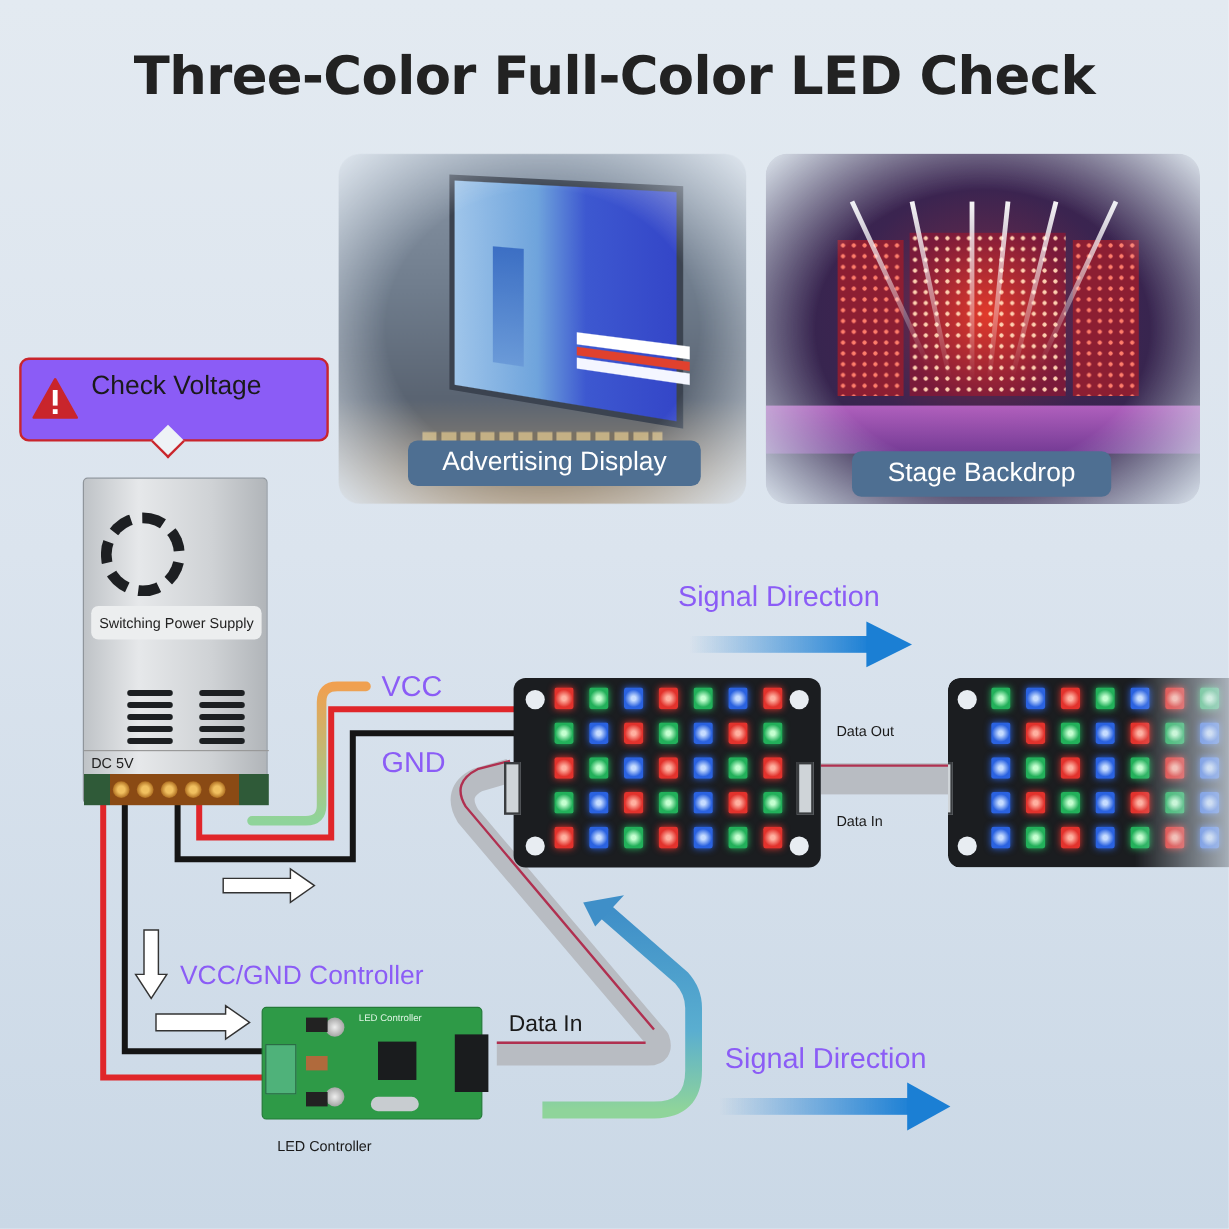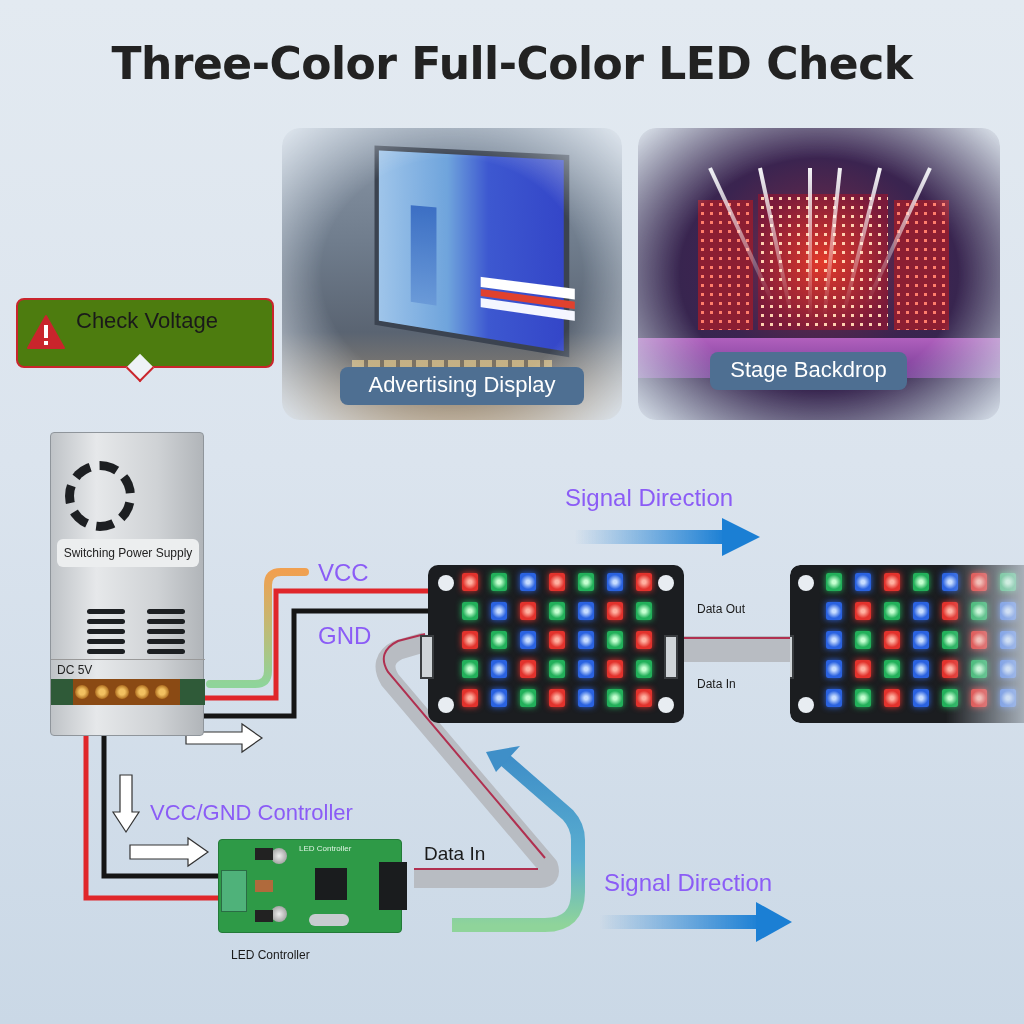--- a/index.html
+++ b/index.html
@@ -45,41 +45,40 @@
     background-image: radial-gradient(circle, #ffd0b0 1.5px, transparent 2px), radial-gradient(circle at 50% 50%, #e33a2a 0%, #7a1a3a 80%);
     background-size: 9px 9px, 100% 100%; }
   .beam { width: 4px; height: 150px; top: 40px; background: linear-gradient(180deg, rgba(255,255,255,.95), rgba(190,210,255,.0)); transform-origin: top center; }
   #stage-floor { left: 0; top: 210px; width: 362px; height: 40px; background: linear-gradient(180deg,#c46ad0,#7e3ea0); opacity:.85; }
 
   .photo-label {
     background: #4e6f92; color: #fff; border-radius: 8px;
     font-size: 22px; text-align: center; line-height: 36px;
   }
   #ad-label { left: 340px; top: 367px; width: 244px; height: 38px; }
-  #stage-label { left: 710px; top: 352px; width: 197px; height: 38px; }
+  #stage-label { left: 710px; top: 376px; width: 216px; height: 38px; }
 
   
   #warning {
     left: 16px; top: 298px; width: 258px; height: 70px;
-    border: 2px solid #c9252c; border-radius: 8px; background: #4d7c0f;
+    border: 2px solid #c9252c; border-radius: 8px; background: #8b5cf6;
   }
   #warning::after {
     content: ""; position: absolute; left: 112px; bottom: -12px; width: 18px; height: 18px;
     background: #eef2f6; border-right: 2px solid #c9252c; border-bottom: 2px solid #c9252c;
     transform: rotate(45deg);
   }
   #warn-icon { left: 8px; top: 14px; width: 40px; height: 36px; }
   #warn-text { left: 58px; top: 8px; font-size: 22px; line-height: 26px; color: #1a1a1a; }
 
   
   #psu {
-    left: 50px; top: 398px; width: 154px; height: 304px; border-radius: 4px;
+    left: 69px; top: 398px; width: 154px; height: 272px; border-radius: 4px;
     background: linear-gradient(90deg,#bfc3c7 0%,#e6e8ea 30%,#cfd2d5 70%,#b1b5b9 100%);
     border: 1px solid #8f959b;
-    margin-top: 34px;
   }
   #psu-fan { left: 14px; top: 28px; width: 70px; height: 70px; border-radius: 50%;
     border: 9px dashed #1d1f22; }
   #psu-label { left: 6px; top: 106px; width: 142px; height: 28px; border-radius: 6px;
     background: #eceeef; font-size: 12px; line-height: 28px; text-align: center; color:#222; }
   .vent { height: 5px; width: 38px; border-radius: 3px; background: #1c1f22; }
   #psu-model { left: 0; top: 226px; width: 154px; height: 20px; border-top: 1px solid #999;
     font-size: 12px; padding-left: 6px; line-height: 20px; color:#222; }
   #psu-terminals { left: 0; top: 246px; width: 154px; height: 26px;
     background: linear-gradient(90deg,#2f5a38 0 14%, #8a4a14 14% 84%, #2f5a38 84%); }

